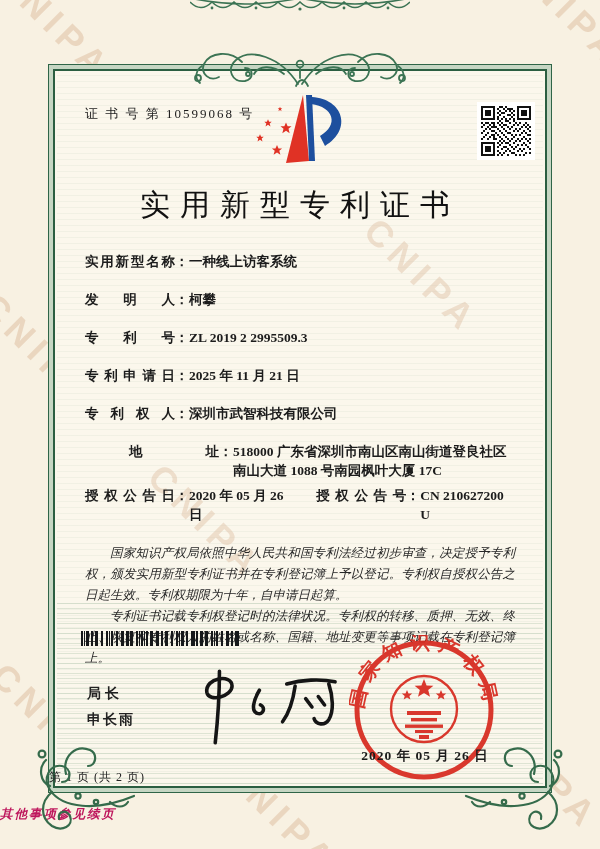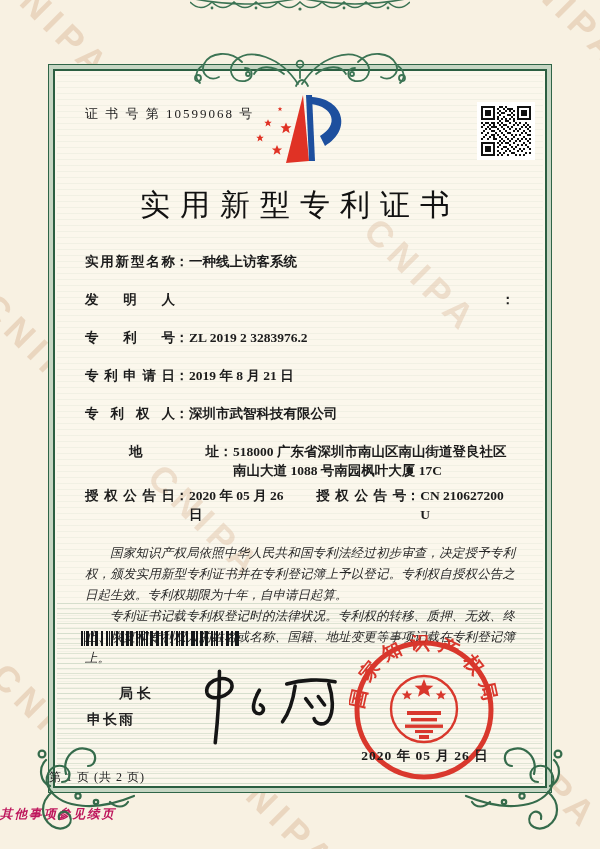--- a/index.html
+++ b/index.html
@@ -50,21 +50,21 @@
            font-style:italic; text-align:justify; }
   .paras p { text-indent:2em; }
 
   .barcode { position:absolute; left:32px; top:566px; width:158px; height:15px; z-index:2;
       background-image:
         repeating-linear-gradient(90deg, #16181a 0 2px, transparent 2px 5px),
         repeating-linear-gradient(90deg, #16181a 0 1px, transparent 1px 7px),
         repeating-linear-gradient(90deg, transparent 0 3px, #16181a 3px 4px, transparent 4px 11px); }
 
   .officer-title { position:absolute; left:38px; top:620px; font-size:14px; font-weight:bold;
-                   letter-spacing:4px; color:#222; z-index:2;margin-left:32px; }
+                   letter-spacing:4px; color:#222; z-index:2; }
   .officer-name  { position:absolute; left:38px; top:646px; font-size:14px; font-weight:bold;
                    letter-spacing:2px; color:#222; z-index:2; }
 
   .signature { position:absolute; left:120px; top:600px; width:185px; height:82px; z-index:2; }
 
   .seal { position:absolute; left:300px; top:570px; width:150px; height:150px; z-index:2; }
   .seal-date { position:absolute; left:296px; top:682px; width:160px; text-align:center;
                font-size:13.5px; font-weight:bold; color:#1b1b1b; z-index:3; letter-spacing:1px; }
 
   .page-label { position:absolute; left:0; right:0; top:704px; text-align:left;
@@ -173,30 +173,31 @@
 
       <div class="fields">
         <div class="frow">
           <span class="flabel">实用新型名称</span>
             <span class="fcolon">：</span>
           <span class="fvalue">一种线上访客系统</span>
         </div>
         <div class="frow">
           <span class="flabel">发明人</span>
             <span class="fcolon">：</span>
+          <span class="fvalue">柯攀</span>
         </div>
         <div class="frow">
           <span class="flabel">专利号</span>
             <span class="fcolon">：</span>
-          <span class="fvalue">ZL 2019 2 3283976.2</span>
+          <span class="fvalue">ZL 2019 2 2995509.3</span>
         </div>
         <div class="frow">
           <span class="flabel">专利申请日</span>
             <span class="fcolon">：</span>
-          <span class="fvalue">2019 年 8 月 21 日</span>
+          <span class="fvalue">2025 年 11 月 21 日</span>
         </div>
         <div class="frow">
           <span class="flabel">专利权人</span>
             <span class="fcolon">：</span>
           <span class="fvalue">深圳市武智科技有限公司</span>
         </div>
         <div class="frow addr">
           <span class="flabel">地址</span>
             <span class="fcolon">：</span>
           <span class="fvalue addr-v">518000 广东省深圳市南山区南山街道登良社区南山大道 1088 号南园枫叶大厦 17C</span>

